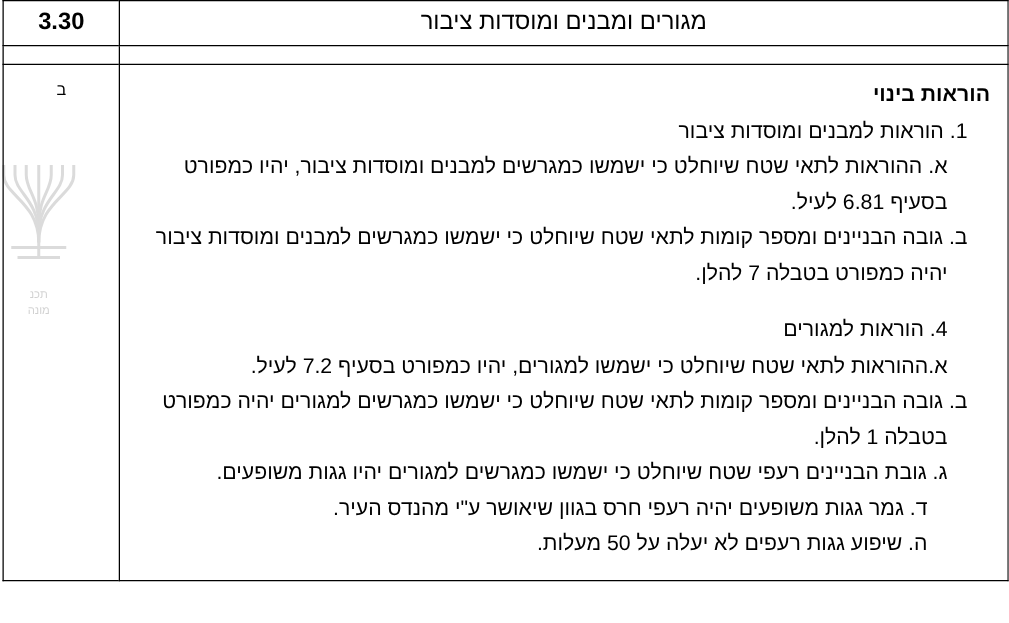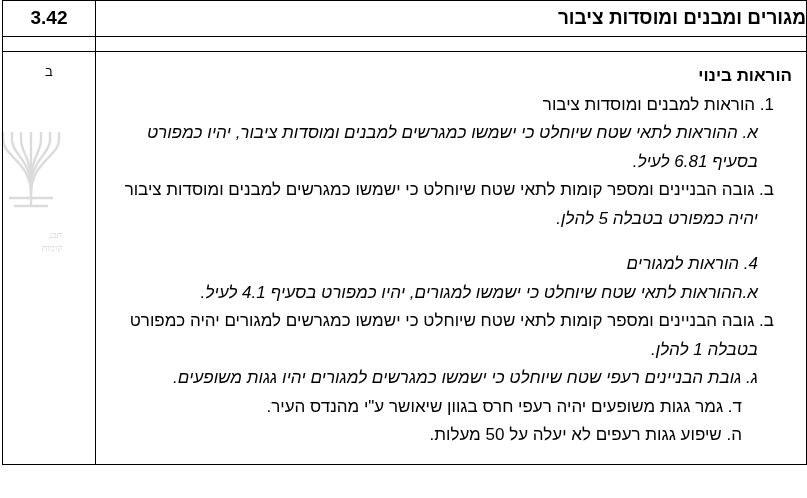--- a/index.html
+++ b/index.html
@@ -24,24 +24,24 @@
     width: 62px;
     height: 150px;
     opacity: 0.30;
     pointer-events: none;
     overflow: hidden;
   }
   #watermark svg {
     display: block;
   }
   #watermark .wm-text {
-    font-family: Liberation Serif, serif;
+    font-family: Liberation Sans, sans-serif;
     font-size: 9px;
     color: #6b6b6b;
-    text-align: right;
+    text-align: center;
     line-height: 11px;
     margin-top: 2px;
     direction: rtl;
   }
 
   
   #doc {
     position: absolute;
     right: 0;
     top: 0;
@@ -59,22 +59,23 @@
   
   .hdr-num {
     width: 92px;
     text-align: center;
     font-size: 19px;
     font-weight: bold;
     padding: 6px 0 7px 0 !important;
     background: #ffffff;
   }
   .hdr-title {
+    text-align: center;
     font-size: 19px;
-    font-weight: bold;
+    font-weight: normal;
     padding: 6px 0 7px 0 !important;
     background: #ffffff;
   }
 
   
   .spacer-cell {
     height: 14px;
   }
 
   
@@ -95,21 +96,20 @@
     margin: 0 0 1px 0;
   }
   .para.bold {
     font-weight: bold;
   }
   .para.indent1 {
     padding-right: 18px;
   }
   .para.indent2 {
     padding-right: 34px;
-    font-style: italic;
   }
   .para.indent3 {
     padding-right: 50px;
   }
   .blank-line {
     height: 17px;
   }
 </style>
 </head>
 <body>
@@ -129,45 +129,45 @@
       <line x1="3" y1="22" x2="3" y2="30"></line>
       <line x1="12" y1="22" x2="12" y2="30"></line>
       <line x1="21" y1="22" x2="21" y2="30"></line>
       <line x1="31" y1="22" x2="31" y2="30"></line>
       <line x1="41" y1="22" x2="41" y2="30"></line>
       <line x1="50" y1="22" x2="50" y2="30"></line>
       <line x1="59" y1="22" x2="59" y2="30"></line>
     </g>
   </svg>
   <div class="wm-text">תכנ</div>
-  <div class="wm-text">קומות</div>
+  <div class="wm-text">מונה</div>
 </div>
 
 <table id="doc">
   <tbody>
     <tr>
       <td class="hdr-title">מגורים ומבנים ומוסדות ציבור</td>
-      <td class="hdr-num">3.42</td>
+      <td class="hdr-num">3.30</td>
     </tr>
     <tr>
       <td class="spacer-cell"></td>
       <td class="spacer-cell"></td>
     </tr>
     <tr>
       <td class="body-content">
         <div class="para bold">הוראות בינוי</div>
         <div id="paras">
             <div class="para indent1">1. הוראות למבנים ומוסדות ציבור</div>
             <div class="para indent2">א. ההוראות לתאי שטח שיוחלט כי ישמשו כמגרשים למבנים ומוסדות ציבור, יהיו כמפורט</div>
             <div class="para indent2">בסעיף 6.81 לעיל.</div>
             <div class="para indent1">ב. גובה הבניינים ומספר קומות לתאי שטח שיוחלט כי ישמשו כמגרשים למבנים ומוסדות ציבור</div>
-            <div class="para indent2">יהיה כמפורט בטבלה 5 להלן.</div>
+            <div class="para indent2">יהיה כמפורט בטבלה 7 להלן.</div>
             <div class="blank-line"></div>
             <div class="para indent2">4. הוראות למגורים</div>
-            <div class="para indent2">א.ההוראות לתאי שטח שיוחלט כי ישמשו למגורים, יהיו כמפורט בסעיף 4.1 לעיל.</div>
+            <div class="para indent2">א.ההוראות לתאי שטח שיוחלט כי ישמשו למגורים, יהיו כמפורט בסעיף 7.2 לעיל.</div>
             <div class="para indent1">ב. גובה הבניינים ומספר קומות לתאי שטח שיוחלט כי ישמשו כמגרשים למגורים יהיה כמפורט</div>
             <div class="para indent2">בטבלה 1 להלן.</div>
             <div class="para indent2">ג. גובת הבניינים רעפי שטח שיוחלט כי ישמשו כמגרשים למגורים יהיו גגות משופעים.</div>
             <div class="para indent3">ד. גמר גגות משופעים יהיה רעפי חרס בגוון שיאושר ע"י מהנדס העיר.</div>
             <div class="para indent3">ה. שיפוע גגות רעפים לא יעלה על 50 מעלות.</div>
           </div>
       </td>
       <td class="body-marker">ב</td>
     </tr>
   </tbody>

